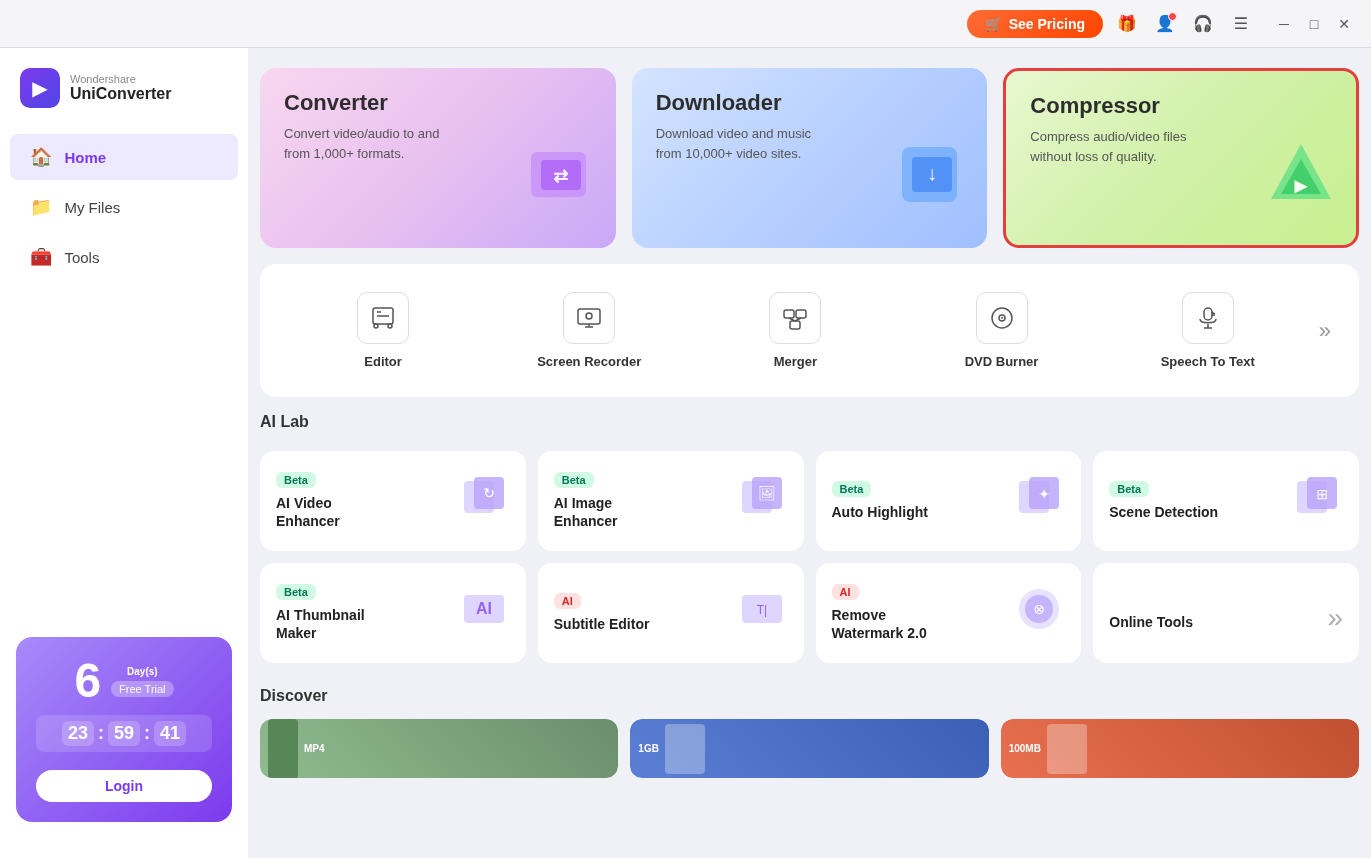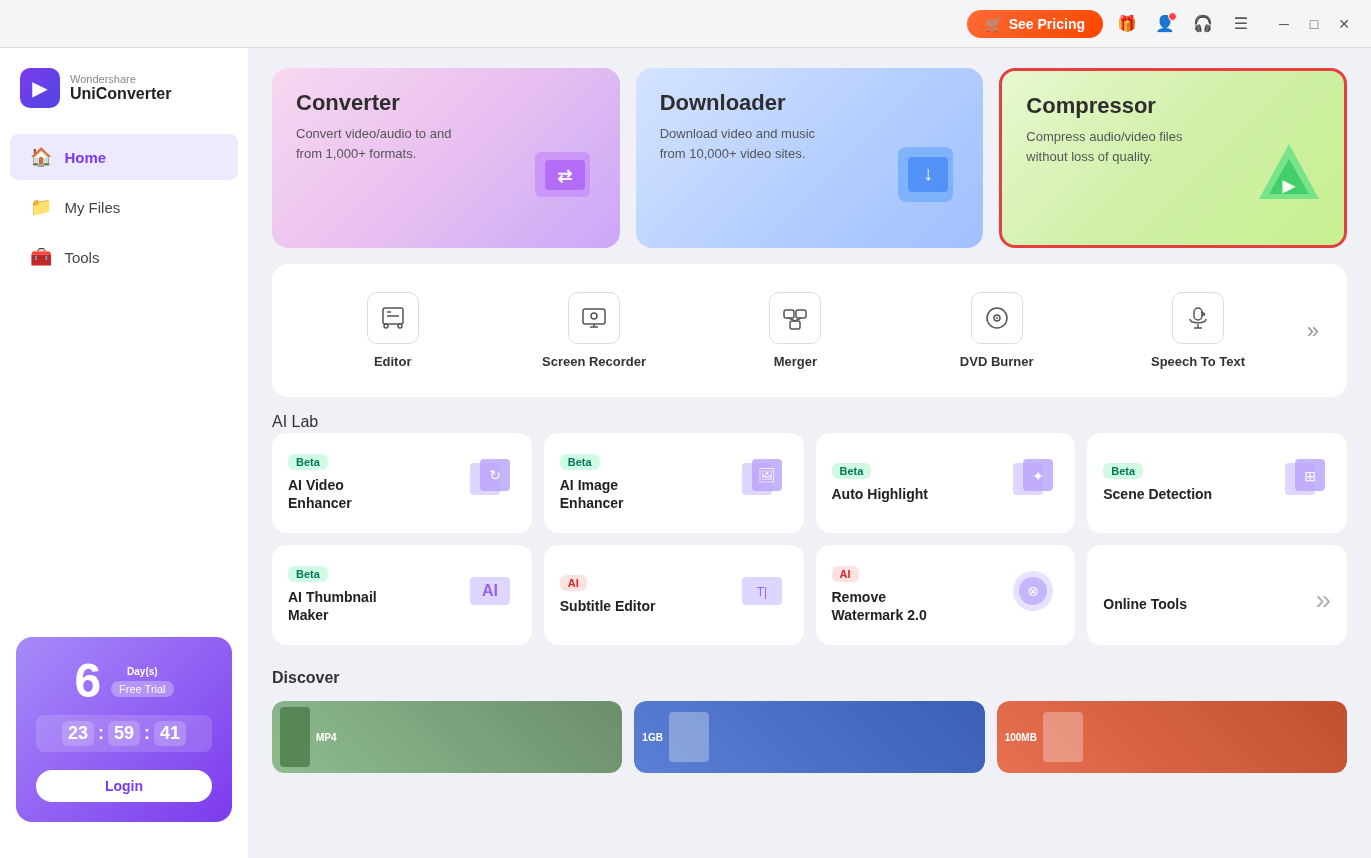--- a/index.html
+++ b/index.html
@@ -202,21 +202,21 @@
       cursor: pointer;
       width: 100%;
       margin-top: 8px;
     }
 
     
     .main-content {
       flex: 1;
       background: #f0f1f7;
       overflow-y: auto;
-      padding: 20px 24px;
+      padding: 20px 12px;
     }
 
     
     .hero-cards {
       display: grid;
       grid-template-columns: 1fr 1fr 1fr;
       gap: 16px;
       margin-bottom: 16px;
     }
     .hero-card {
@@ -295,23 +295,23 @@
     .tools-more {
       font-size: 22px;
       color: #999;
       cursor: pointer;
       padding: 8px;
     }
 
     
     .section-title {
       font-size: 16px;
-      font-weight: 400;
+      font-weight: 700;
       color: #333;
-      margin-bottom: 2px;
+      margin-bottom: 20px;
     }
     .ai-grid {
       display: grid;
       grid-template-columns: repeat(4, 1fr);
       gap: 12px;
       margin-bottom: 16px;
     }
     .ai-card {
       background: white;
       border-radius: 14px;
@@ -352,21 +352,21 @@
       color: #333;
       margin-bottom: 14px;
       margin-top: 24px;
     }
     .discover-row {
       display: flex;
       gap: 12px;
     }
     .discover-card {
       border-radius: 12px;
-      height: 72px;
+      height: 59px;
       flex: 1;
       overflow: hidden;
       background: #ddd;
     }
   </style>
 </head>
 <body>
 
 <div class="titlebar">
   <button class="see-pricing-btn">

